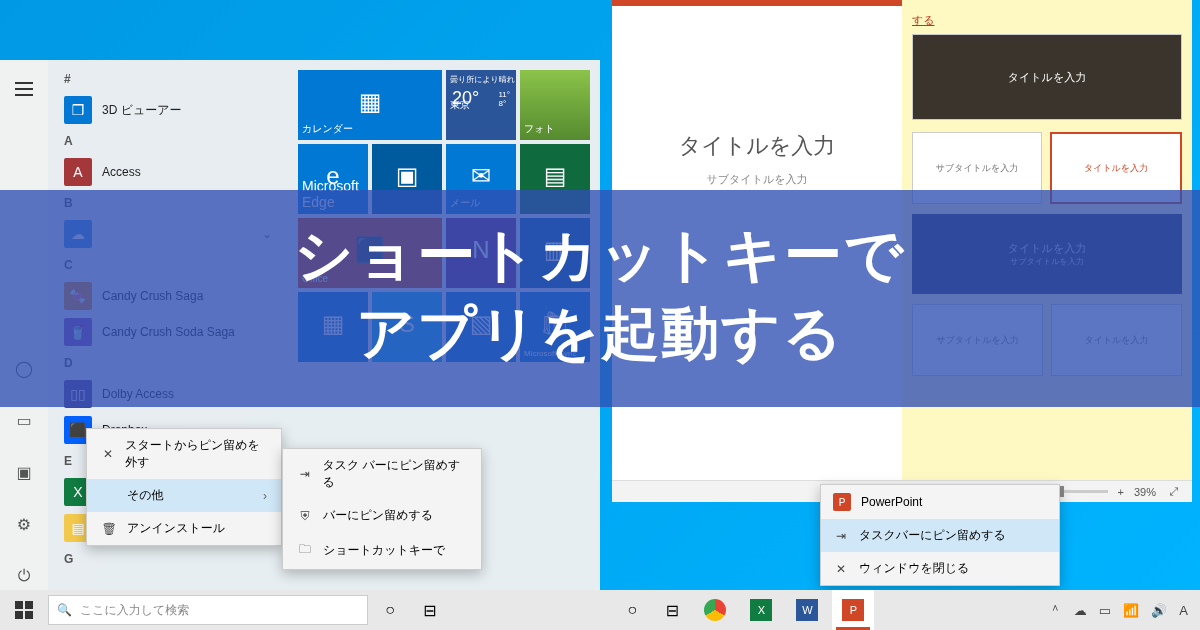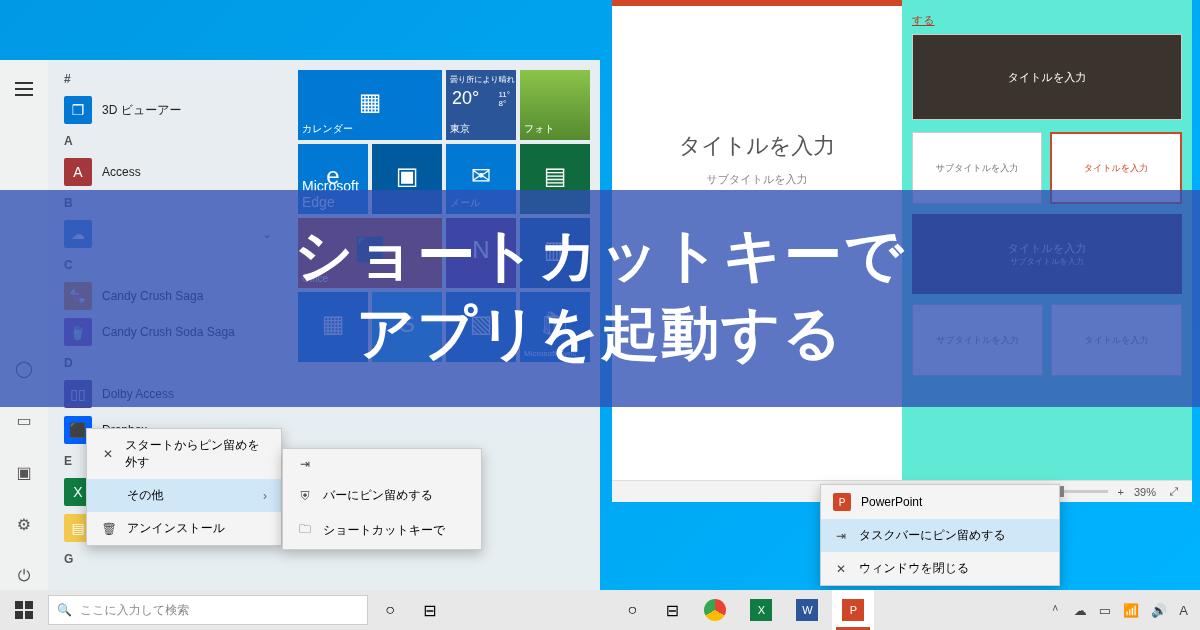--- a/index.html
+++ b/index.html
@@ -32,21 +32,21 @@
 .ctx-icon { width: 16px; text-align: center; color: #444; }
 .ctx-item .arrow { margin-left: auto; color: #666; }
 
 
 .ppt-main { position: absolute; top: 0; left: 612px; width: 290px; height: 480px; background: #fff; }
 .ppt-main .top-strip { height: 6px; background: #d04727; }
 .ppt-slide { margin: 120px auto 0; width: 240px; text-align: center; }
 .ppt-title { font-size: 22px; color: #555; border: 1px dashed transparent; padding: 4px; }
 .ppt-sub { font-size: 11px; color: #888; margin-top: 6px; }
 
-.ppt-designs { position: absolute; top: 0; left: 902px; width: 290px; height: 480px; background: #5eead4; padding: 10px; }
+.ppt-designs { position: absolute; top: 0; left: 902px; width: 290px; height: 480px; background: #fef9c3; padding: 10px; }
 .design-link { color: #b73a1e; font-size: 11px; text-decoration: underline; display: inline-block; margin-bottom: 6px; }
 .design-thumb { width: 100%; height: 86px; background: #3a342c; margin-bottom: 12px; display: flex; align-items: center; justify-content: center; color: #fff; font-size: 11px; border: 1px solid #ccc; }
 .design-row { display: flex; gap: 8px; margin-bottom: 10px; }
 .design-mini { flex: 1; height: 72px; border: 1px solid #ccc; background: #fff; display: flex; align-items: center; justify-content: center; font-size: 9px; color: #777; }
 .design-mini.sel { border: 2px solid #d04727; color: #d04727; }
 .design-dark { width: 100%; height: 80px; background: #2e3a4a; display: flex; flex-direction: column; align-items: center; justify-content: center; color: #cbd5e0; font-size: 11px; margin-bottom: 10px; }
 
 .ppt-status { position: absolute; top: 480px; left: 612px; right: 8px; height: 22px; background: #f3f3f3; border-top: 1px solid #ddd; display: flex; align-items: center; justify-content: flex-end; gap: 10px; padding: 0 10px; font-size: 11px; color: #555; }
 .status-icon { width: 16px; height: 16px; display: flex; align-items: center; justify-content: center; }
 .zoom-slider { width: 80px; height: 3px; background: #ccc; position: relative; }
@@ -189,21 +189,21 @@
       <span class="chev">⌄</span>
     </div>
     <div class="list-header">G</div>
   </div>
 
   <div class="tiles">
     <div class="tile wide">
       <span class="tile-icon">▦</span>
       <span>カレンダー</span>
     </div>
-    <div class="tile" style="background:#2a5699;">
+    <div class="tile" style="background:#2a5699;justify-content:center;">
       <div style="position:absolute;top:4px;left:4px;font-size:8px;">曇り所により晴れ</div>
       <div style="position:absolute;top:18px;left:6px;font-size:18px;">20°</div>
       <div style="position:absolute;top:20px;right:6px;font-size:8px;"><span>11°</span><br><span>8°</span></div>
       <span>東京</span>
     </div>
     <div class="tile" style="background:linear-gradient(#8bc34a,#558b2f);">
       <span>フォト</span>
     </div>
     <div class="tile">
         <span class="tile-icon">e</span>
@@ -257,20 +257,21 @@
   </div>
   <div class="ctx-item">
     <span class="ctx-icon">🗑</span>
     <span>アンインストール</span>
   </div>
 </div>
 
 <div class="ctx" style="left:282px; top:448px; width:200px;">
   <div class="ctx-item">
     <span class="ctx-icon">⇥</span>
+    <span>タスク バーにピン留めする</span>
   </div>
   <div class="ctx-item">
     <span class="ctx-icon">⛨</span>
     <span>バーにピン留めする</span>
   </div>
   <div class="ctx-item">
     <span class="ctx-icon">🗀</span>
     <span>ショートカットキーで</span>
   </div>
 </div>

